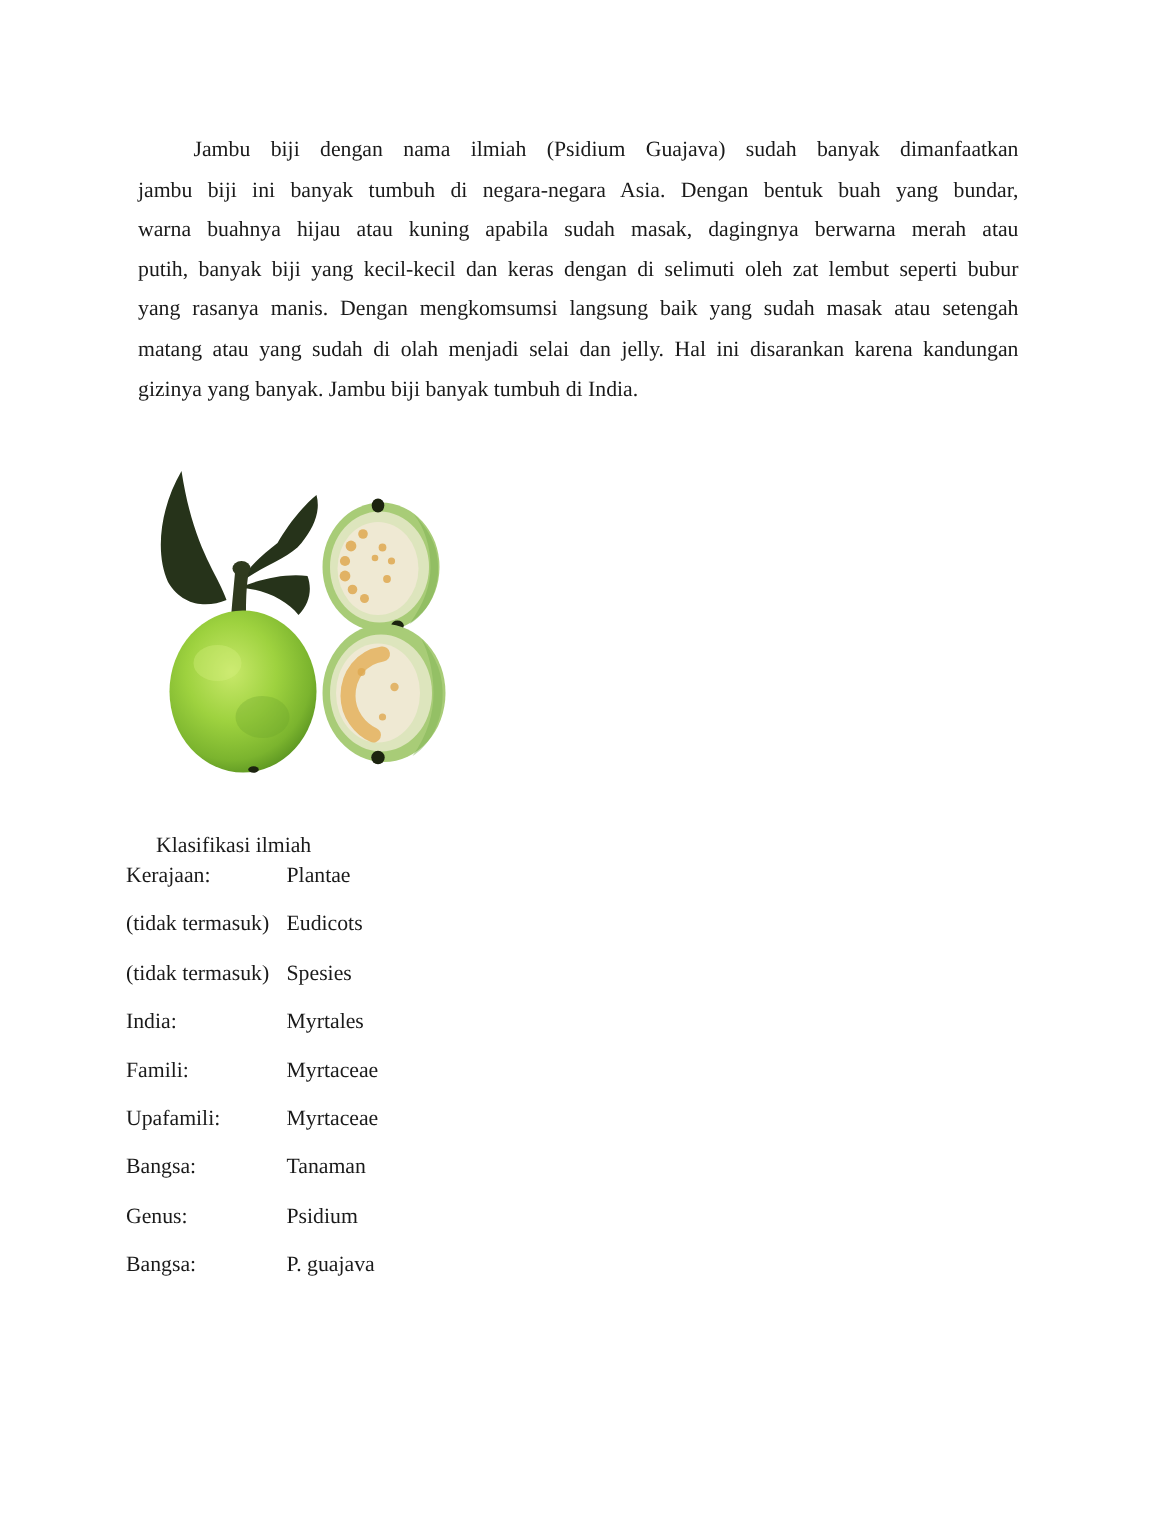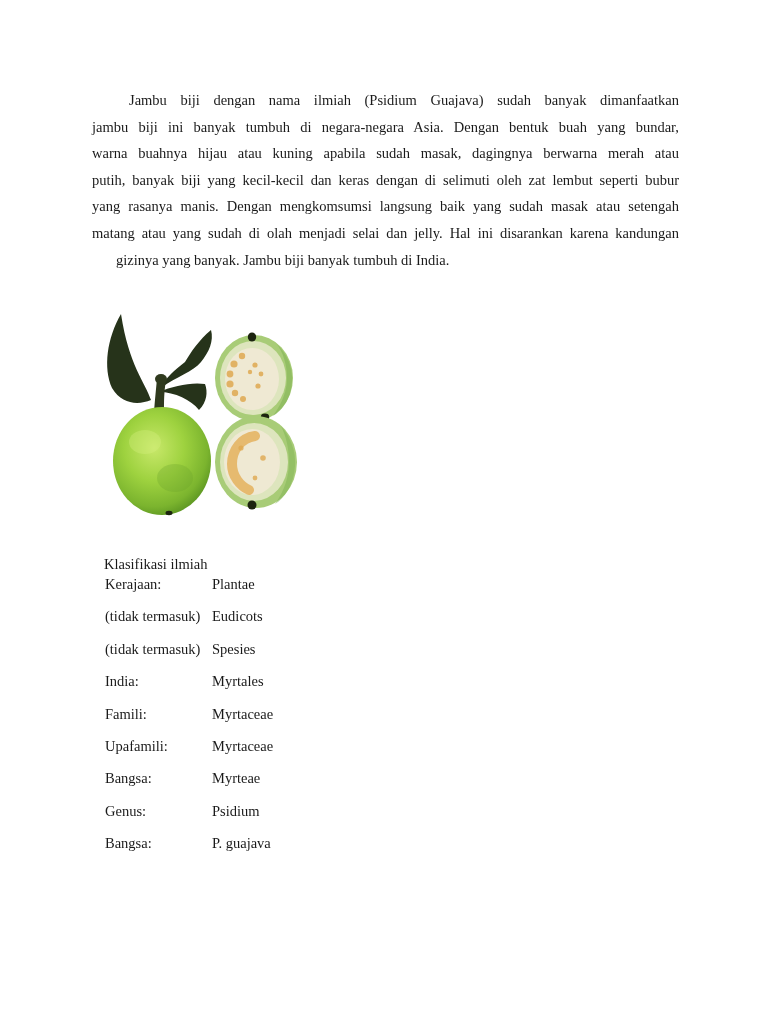--- a/index.html
+++ b/index.html
@@ -28,21 +28,21 @@
     line-height: 26.6px;
   }
   .pline {
     text-align: justify;
     text-align-last: justify;
     white-space: normal;
     height: 26.6px;
     overflow: visible;
   }
   .pline:first-child { text-indent: 37px; }
-  .pline:last-child { text-align-last: left; margin-left: 24px; }
+  .pline:last-child { text-align-last: left; }
   
   .figure {
     position: absolute;
     left: 95px;
     top: 308px;
     width: 210px;
     height: 208px;
     margin: 0;
     padding: 0;
   }
@@ -59,21 +59,21 @@
     position: absolute;
     left: 92px;
     top: 542px;
     margin: 12px;
     font-size: 14.5px;
     font-weight: normal;
     line-height: 20px;
   }
   .klas-rows {
     position: absolute;
-    left: 105px;
+    left: 84px;
     top: 574px;
     width: 420px;
     font-size: 14.5px;
   }
   .krow {
     display: flex;
     height: 32.4px;
     align-items: flex-start;
     line-height: 20px;
   }
@@ -182,21 +182,21 @@
       <div class="krow">
         <div class="klabel">Famili:</div>
         <div class="kvalue">Myrtaceae</div>
       </div>
       <div class="krow">
         <div class="klabel">Upafamili:</div>
         <div class="kvalue">Myrtaceae</div>
       </div>
       <div class="krow">
         <div class="klabel">Bangsa:</div>
-        <div class="kvalue">Myrteae</div>
+        <div class="kvalue">Tanaman</div>
       </div>
       <div class="krow">
         <div class="klabel">Genus:</div>
         <div class="kvalue">Psidium</div>
       </div>
       <div class="krow">
         <div class="klabel">Bangsa:</div>
         <div class="kvalue">P. guajava</div>
       </div>
     </div>

